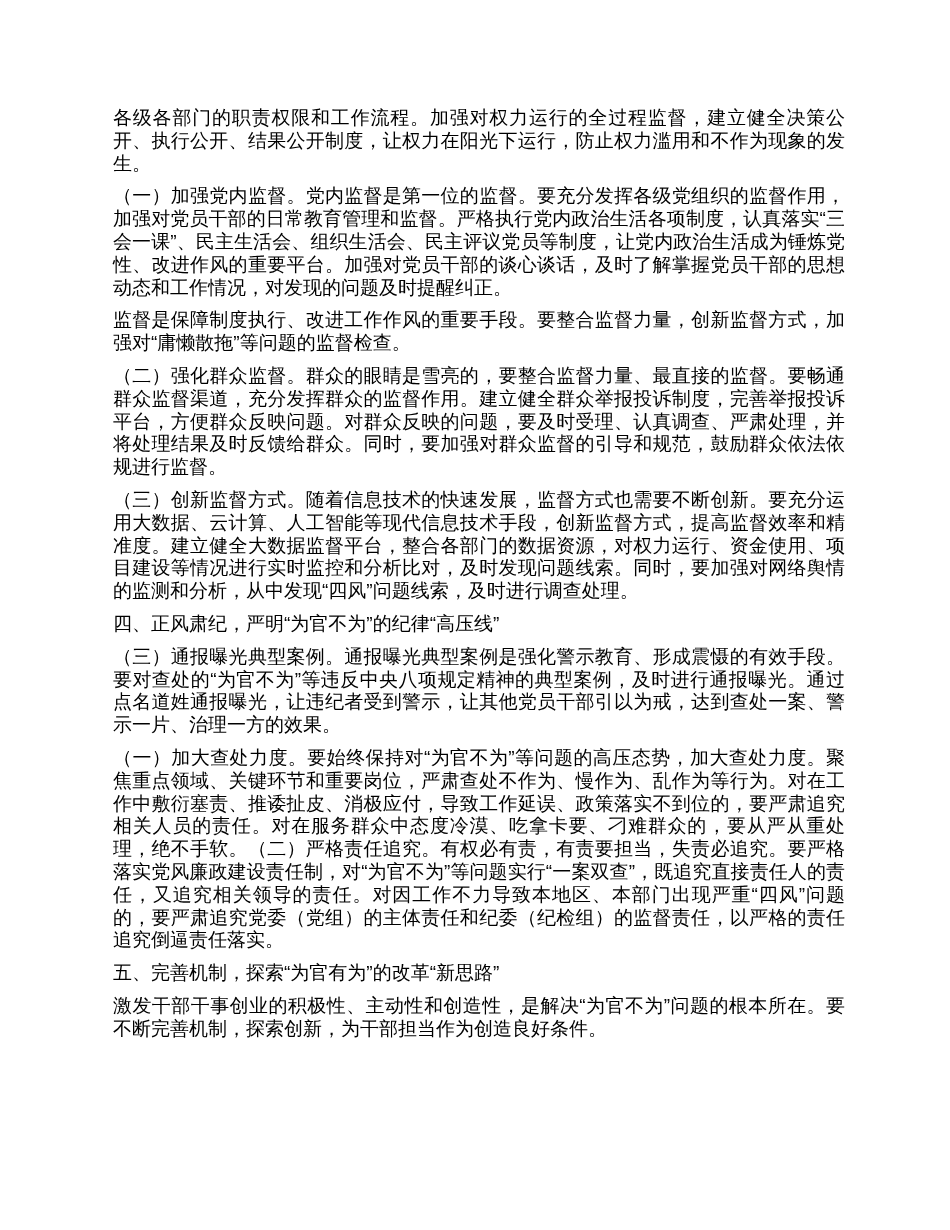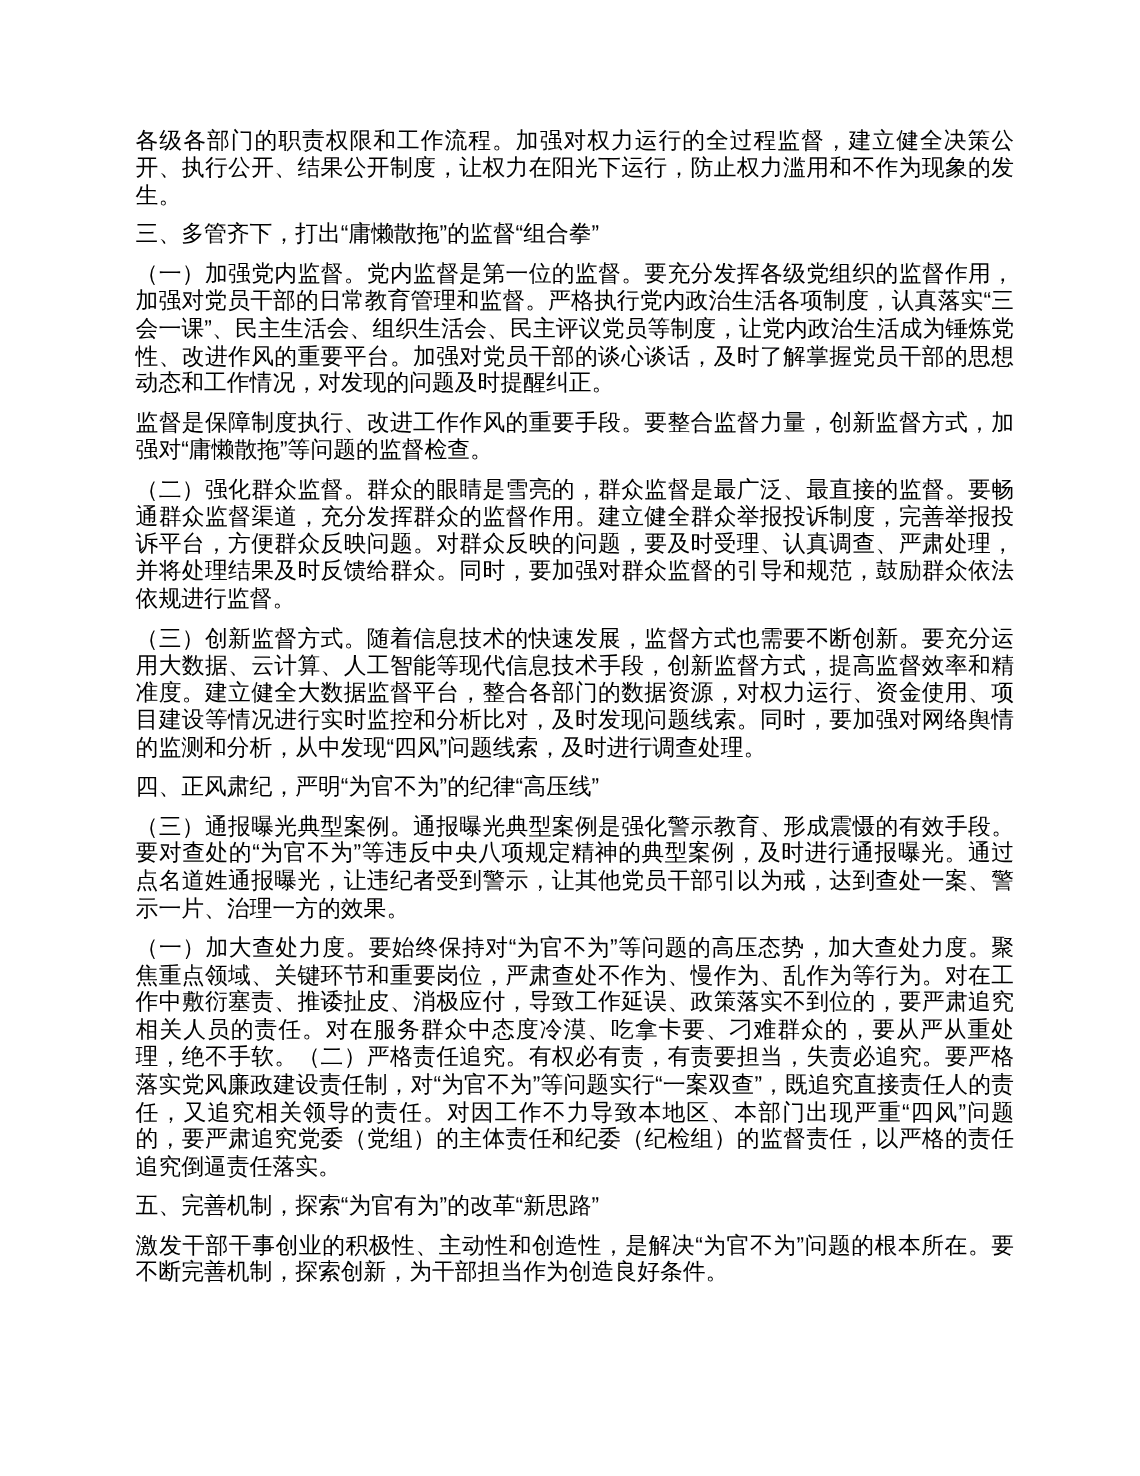--- a/index.html
+++ b/index.html
@@ -34,24 +34,23 @@
   .content p:last-child {
     margin-bottom: 0;
   }
 </style>
 </head>
 <body>
 
 <div class="page">
   <div class="content">
     <p>各级各部门的职责权限和工作流程。加强对权力运行的全过程监督，建立健全决策公开、执行公开、结果公开制度，让权力在阳光下运行，防止权力滥用和不作为现象的发生。</p>
-    <p>三、多管齐下，打出“庸懒散拖”的监督“组合拳”</p>
     <p>（一）加强党内监督。党内监督是第一位的监督。要充分发挥各级党组织的监督作用，加强对党员干部的日常教育管理和监督。严格执行党内政治生活各项制度，认真落实“三会一课”、民主生活会、组织生活会、民主评议党员等制度，让党内政治生活成为锤炼党性、改进作风的重要平台。加强对党员干部的谈心谈话，及时了解掌握党员干部的思想动态和工作情况，对发现的问题及时提醒纠正。</p>
     <p>监督是保障制度执行、改进工作作风的重要手段。要整合监督力量，创新监督方式，加强对“庸懒散拖”等问题的监督检查。</p>
-    <p>（二）强化群众监督。群众的眼睛是雪亮的，群众监督是最广泛、最直接的监督。要畅通群众监督渠道，充分发挥群众的监督作用。建立健全群众举报投诉制度，完善举报投诉平台，方便群众反映问题。对群众反映的问题，要及时受理、认真调查、严肃处理，并将处理结果及时反馈给群众。同时，要加强对群众监督的引导和规范，鼓励群众依法依规进行监督。</p>
+    <p>（二）强化群众监督。群众的眼睛是雪亮的，要整合监督力量、最直接的监督。要畅通群众监督渠道，充分发挥群众的监督作用。建立健全群众举报投诉制度，完善举报投诉平台，方便群众反映问题。对群众反映的问题，要及时受理、认真调查、严肃处理，并将处理结果及时反馈给群众。同时，要加强对群众监督的引导和规范，鼓励群众依法依规进行监督。</p>
     <p>（三）创新监督方式。随着信息技术的快速发展，监督方式也需要不断创新。要充分运用大数据、云计算、人工智能等现代信息技术手段，创新监督方式，提高监督效率和精准度。建立健全大数据监督平台，整合各部门的数据资源，对权力运行、资金使用、项目建设等情况进行实时监控和分析比对，及时发现问题线索。同时，要加强对网络舆情的监测和分析，从中发现“四风”问题线索，及时进行调查处理。</p>
     <p>四、正风肃纪，严明“为官不为”的纪律“高压线”</p>
     <p>（三）通报曝光典型案例。通报曝光典型案例是强化警示教育、形成震慑的有效手段。要对查处的“为官不为”等违反中央八项规定精神的典型案例，及时进行通报曝光。通过点名道姓通报曝光，让违纪者受到警示，让其他党员干部引以为戒，达到查处一案、警示一片、治理一方的效果。</p>
     <p>（一）加大查处力度。要始终保持对“为官不为”等问题的高压态势，加大查处力度。聚焦重点领域、关键环节和重要岗位，严肃查处不作为、慢作为、乱作为等行为。对在工作中敷衍塞责、推诿扯皮、消极应付，导致工作延误、政策落实不到位的，要严肃追究相关人员的责任。对在服务群众中态度冷漠、吃拿卡要、刁难群众的，要从严从重处理，绝不手软。（二）严格责任追究。有权必有责，有责要担当，失责必追究。要严格落实党风廉政建设责任制，对“为官不为”等问题实行“一案双查”，既追究直接责任人的责任，又追究相关领导的责任。对因工作不力导致本地区、本部门出现严重“四风”问题的，要严肃追究党委（党组）的主体责任和纪委（纪检组）的监督责任，以严格的责任追究倒逼责任落实。</p>
     <p>五、完善机制，探索“为官有为”的改革“新思路”</p>
     <p>激发干部干事创业的积极性、主动性和创造性，是解决“为官不为”问题的根本所在。要不断完善机制，探索创新，为干部担当作为创造良好条件。</p>
   </div>
 </div>
 
 </body></html>

